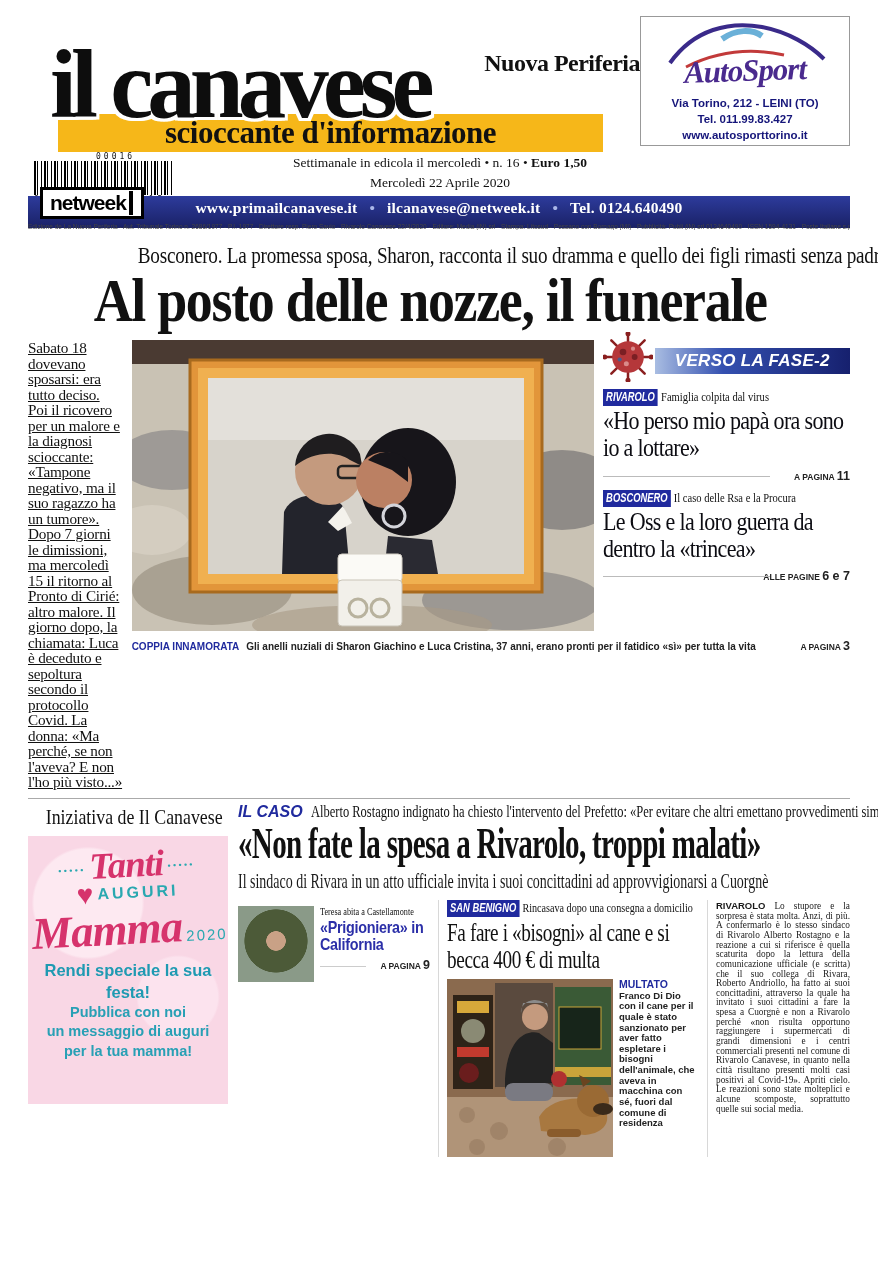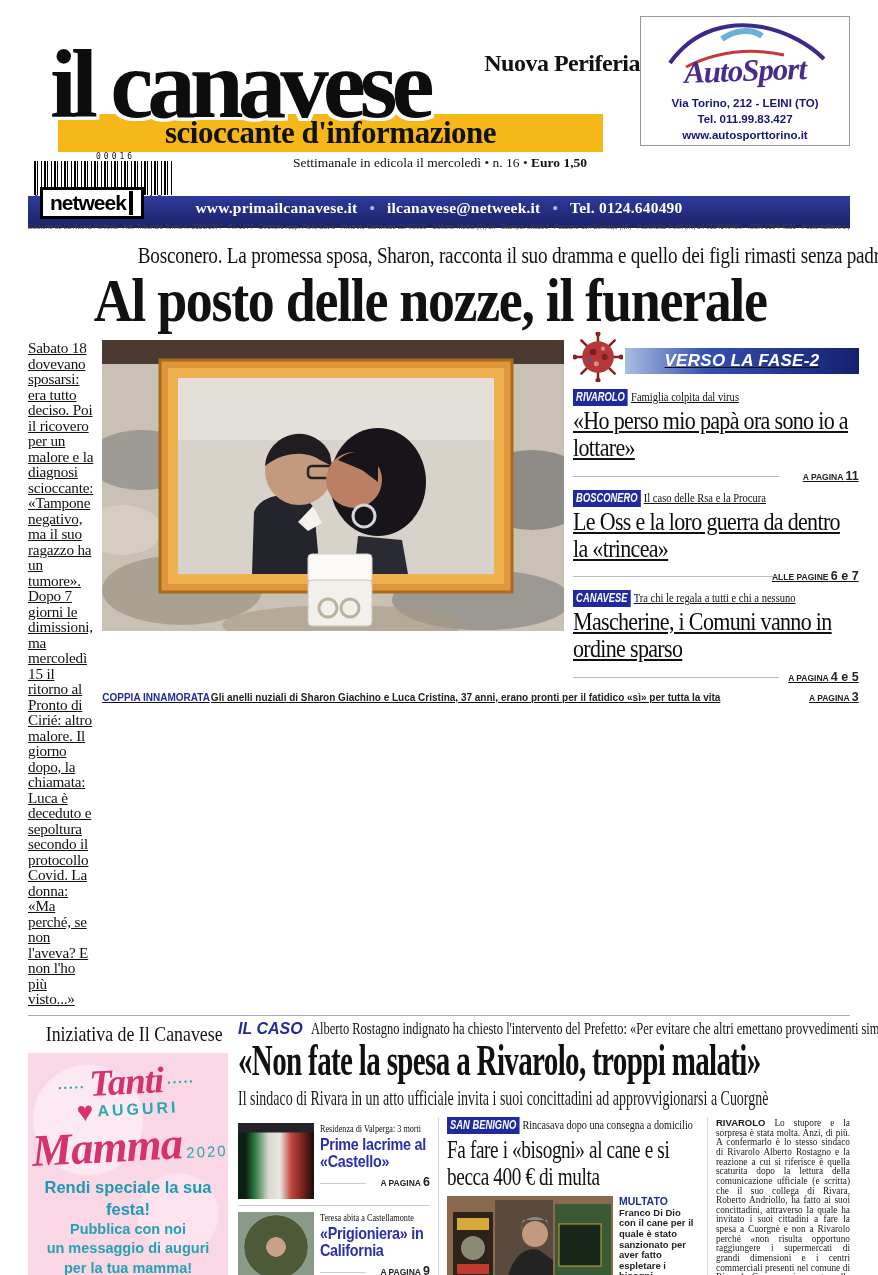--- a/index.html
+++ b/index.html
@@ -39,26 +39,26 @@
   .nw-bar{display:inline-block;width:4px;height:24px;background:#000;margin-left:3px;vertical-align:-5px;}
   .imprint{position:absolute;left:28px;right:28px;top:223px;text-align:center;
            font-family:"Liberation Sans",sans-serif;font-size:6.5px;color:#444;white-space:nowrap;overflow:hidden;}
 
   
   .kicker{margin:10px 28px 0;font-size:24px;letter-spacing:-0.3px;width:125%;transform:scaleX(.8);}
   .headline{margin:4px 28px 8px;font-size:62px;font-weight:bold;letter-spacing:-1.5px;line-height:1.02;
             width:115%;transform:scaleX(.87);}
   .main-row{margin:6px 28px 0;display:flex;gap:9px;}
   .lead-body{width:144px;font-size:15.2px;line-height:1.02;letter-spacing:-0.2px;text-decoration:underline;}
-  .main-right{flex:1;text-decoration:underline;}
+  .main-right{flex:1;}
   .photo-sidebar{display:flex;gap:9px;}
   .photo-block{width:462px;}
   .caption-row{display:flex;align-items:baseline;margin-top:4px;
                font-family:"Liberation Sans",sans-serif;font-size:10px;font-weight:bold;color:#222;}
-  .cap-tag{color:#202a9e;margin-right:1px;white-space:nowrap;}
+  .cap-tag{color:#202a9e;margin-right:7px;white-space:nowrap;}
   .cap-text{flex:1;white-space:nowrap;overflow:hidden;}
   .pref{font-family:"Liberation Sans",sans-serif;font-size:8.5px;font-weight:bold;color:#222;white-space:nowrap;}
   .pref b{font-size:12.5px;}
 
   
   .sidebar{flex:1;}
   .sb-head{display:flex;align-items:center;gap:2px;margin-bottom:2px;}
   .sb-head svg{margin-top:-8px;flex:none;}
   .sb-head-box{flex:1;height:26px;background:linear-gradient(90deg,#a9bde2,#3450b0 35%,#16206e);
                color:#fff;font:italic bold 17px "Liberation Sans",sans-serif;text-align:center;
@@ -135,20 +135,21 @@
     <div class="logo">il canavese</div>
 
     <div class="barcode">
       <div class="bc-top">00016</div>
       <div class="bc-bars"></div>
       <div class="bc-num">9 771594 413002</div>
     </div>
 
     <div class="issue">
       <div><span>Settimanale in edicola il mercoledì • n. 16 • </span><b>Euro 1,50</b></div>
+      <div class="date">Mercoledì 22 Aprile 2020</div>
     </div>
 
     <div class="autosport">
       <svg width="170" height="62" viewBox="0 0 170 62">
         <path d="M10 46 C34 12 70 4 102 10 C128 15 150 28 164 42" stroke="#3a2a8a" stroke-width="4" fill="none"></path>
         <path d="M26 50 C58 34 92 31 124 38" stroke="#c23a3a" stroke-width="3" fill="none"></path>
         <path d="M62 22 C76 12 92 12 102 19" stroke="#6ab0d8" stroke-width="6" fill="none"></path>
       </svg>
       <div class="as-name">AutoSport</div>
       <div class="as-lines">
@@ -239,25 +240,20 @@
             <div class="sb-headline cx">«Ho perso mio papà ora sono io a lottare»</div>
             <div class="sb-ref pref"><span>A PAGINA</span> <b>11</b></div>
           </div>
 
           <div class="sb-item">
             <div class="sb-kick cx"><span class="chip">BOSCONERO</span><span>Il caso delle Rsa e la Procura</span></div>
             <div class="sb-headline cx">Le Oss e la loro guerra da dentro la «trincea»</div>
             <div class="sb-ref pref"><span>ALLE PAGINE</span> <b>6 e 7</b></div>
           </div>
 
-          <div class="sb-item">
-            <div class="sb-kick cx"><span class="chip">CANAVESE</span><span>Tra chi le regala a tutti e chi a nessuno</span></div>
-            <div class="sb-headline cx">Mascherine, i Comuni vanno in ordine sparso</div>
-            <div class="sb-ref pref"><span>A PAGINA</span> <b>4 e 5</b></div>
-          </div>
         </aside>
       </div>
 
       <div class="caption-row">
         <span class="cap-tag">COPPIA INNAMORATA</span>
         <span class="cap-text">Gli anelli nuziali di Sharon Giachino e Luca Cristina, 37 anni, erano pronti per il fatidico «sì» per tutta la vita</span>
         <span class="pref"><span>A PAGINA</span> <b>3</b></span>
       </div>
     </div>
   </div>
@@ -290,28 +286,20 @@
       <div class="caso-strip">
         <span class="caso-tag">IL CASO</span>
         <span class="caso-kicker cx">Alberto Rostagno indignato ha chiesto l'intervento del Prefetto: «Per evitare che altri emettano provvedimenti simili»</span>
       </div>
       <div class="caso-headline cx">«Non fate la spesa a Rivarolo, troppi malati»</div>
       <div class="caso-subhead cx">Il sindaco di Rivara in un atto ufficiale invita i suoi concittadini ad approvvigionarsi a Cuorgnè</div>
 
       <div class="bs-cols">
 
         <div class="col-teasers">
-          <div class="teaser">
-            <div class="thumb th1"></div>
-            <div class="t-text">
-              <div class="t-kick cx">Residenza di Valperga: 3 morti</div>
-              <div class="t-headline cx">Prime lacrime al «Castello»</div>
-              <div class="t-ref pref"><span>A PAGINA</span> <b>6</b></div>
-            </div>
-          </div>
           <div class="teaser">
             <div class="thumb th2"></div>
             <div class="t-text">
               <div class="t-kick cx">Teresa abita a Castellamonte</div>
               <div class="t-headline cx">«Prigioniera» in California</div>
               <div class="t-ref pref"><span>A PAGINA</span> <b>9</b></div>
             </div>
           </div>
 
         </div>

